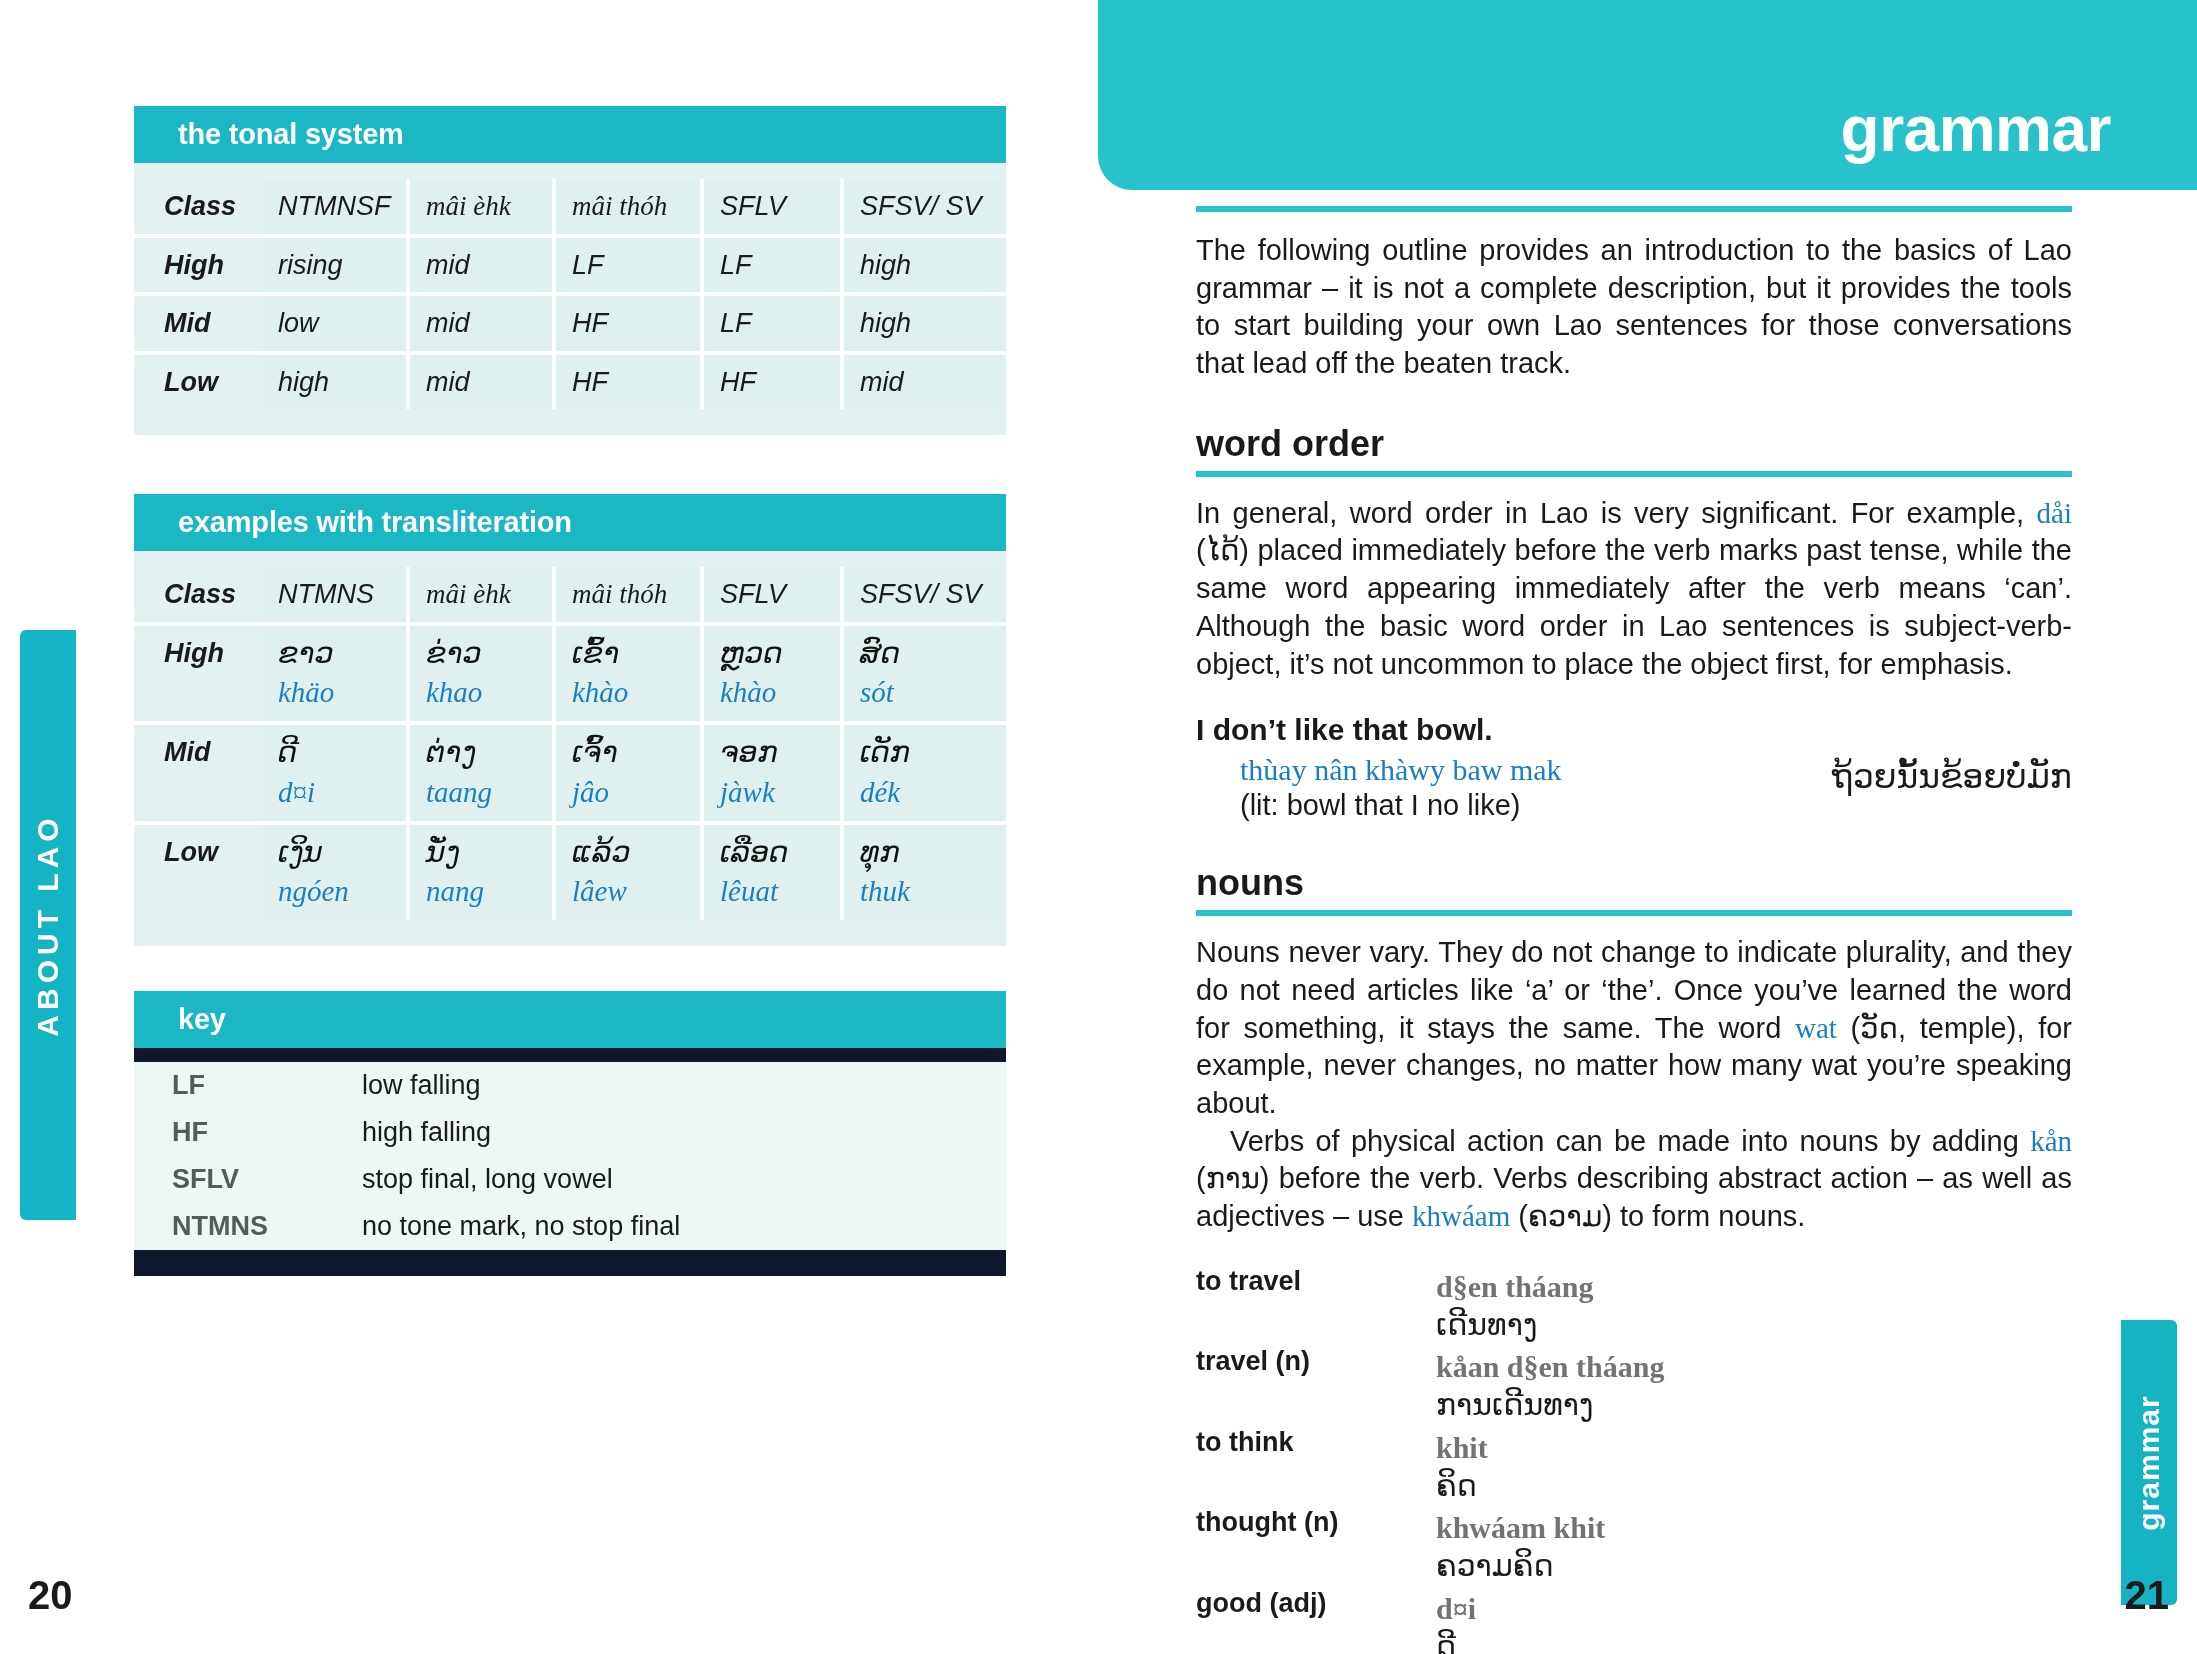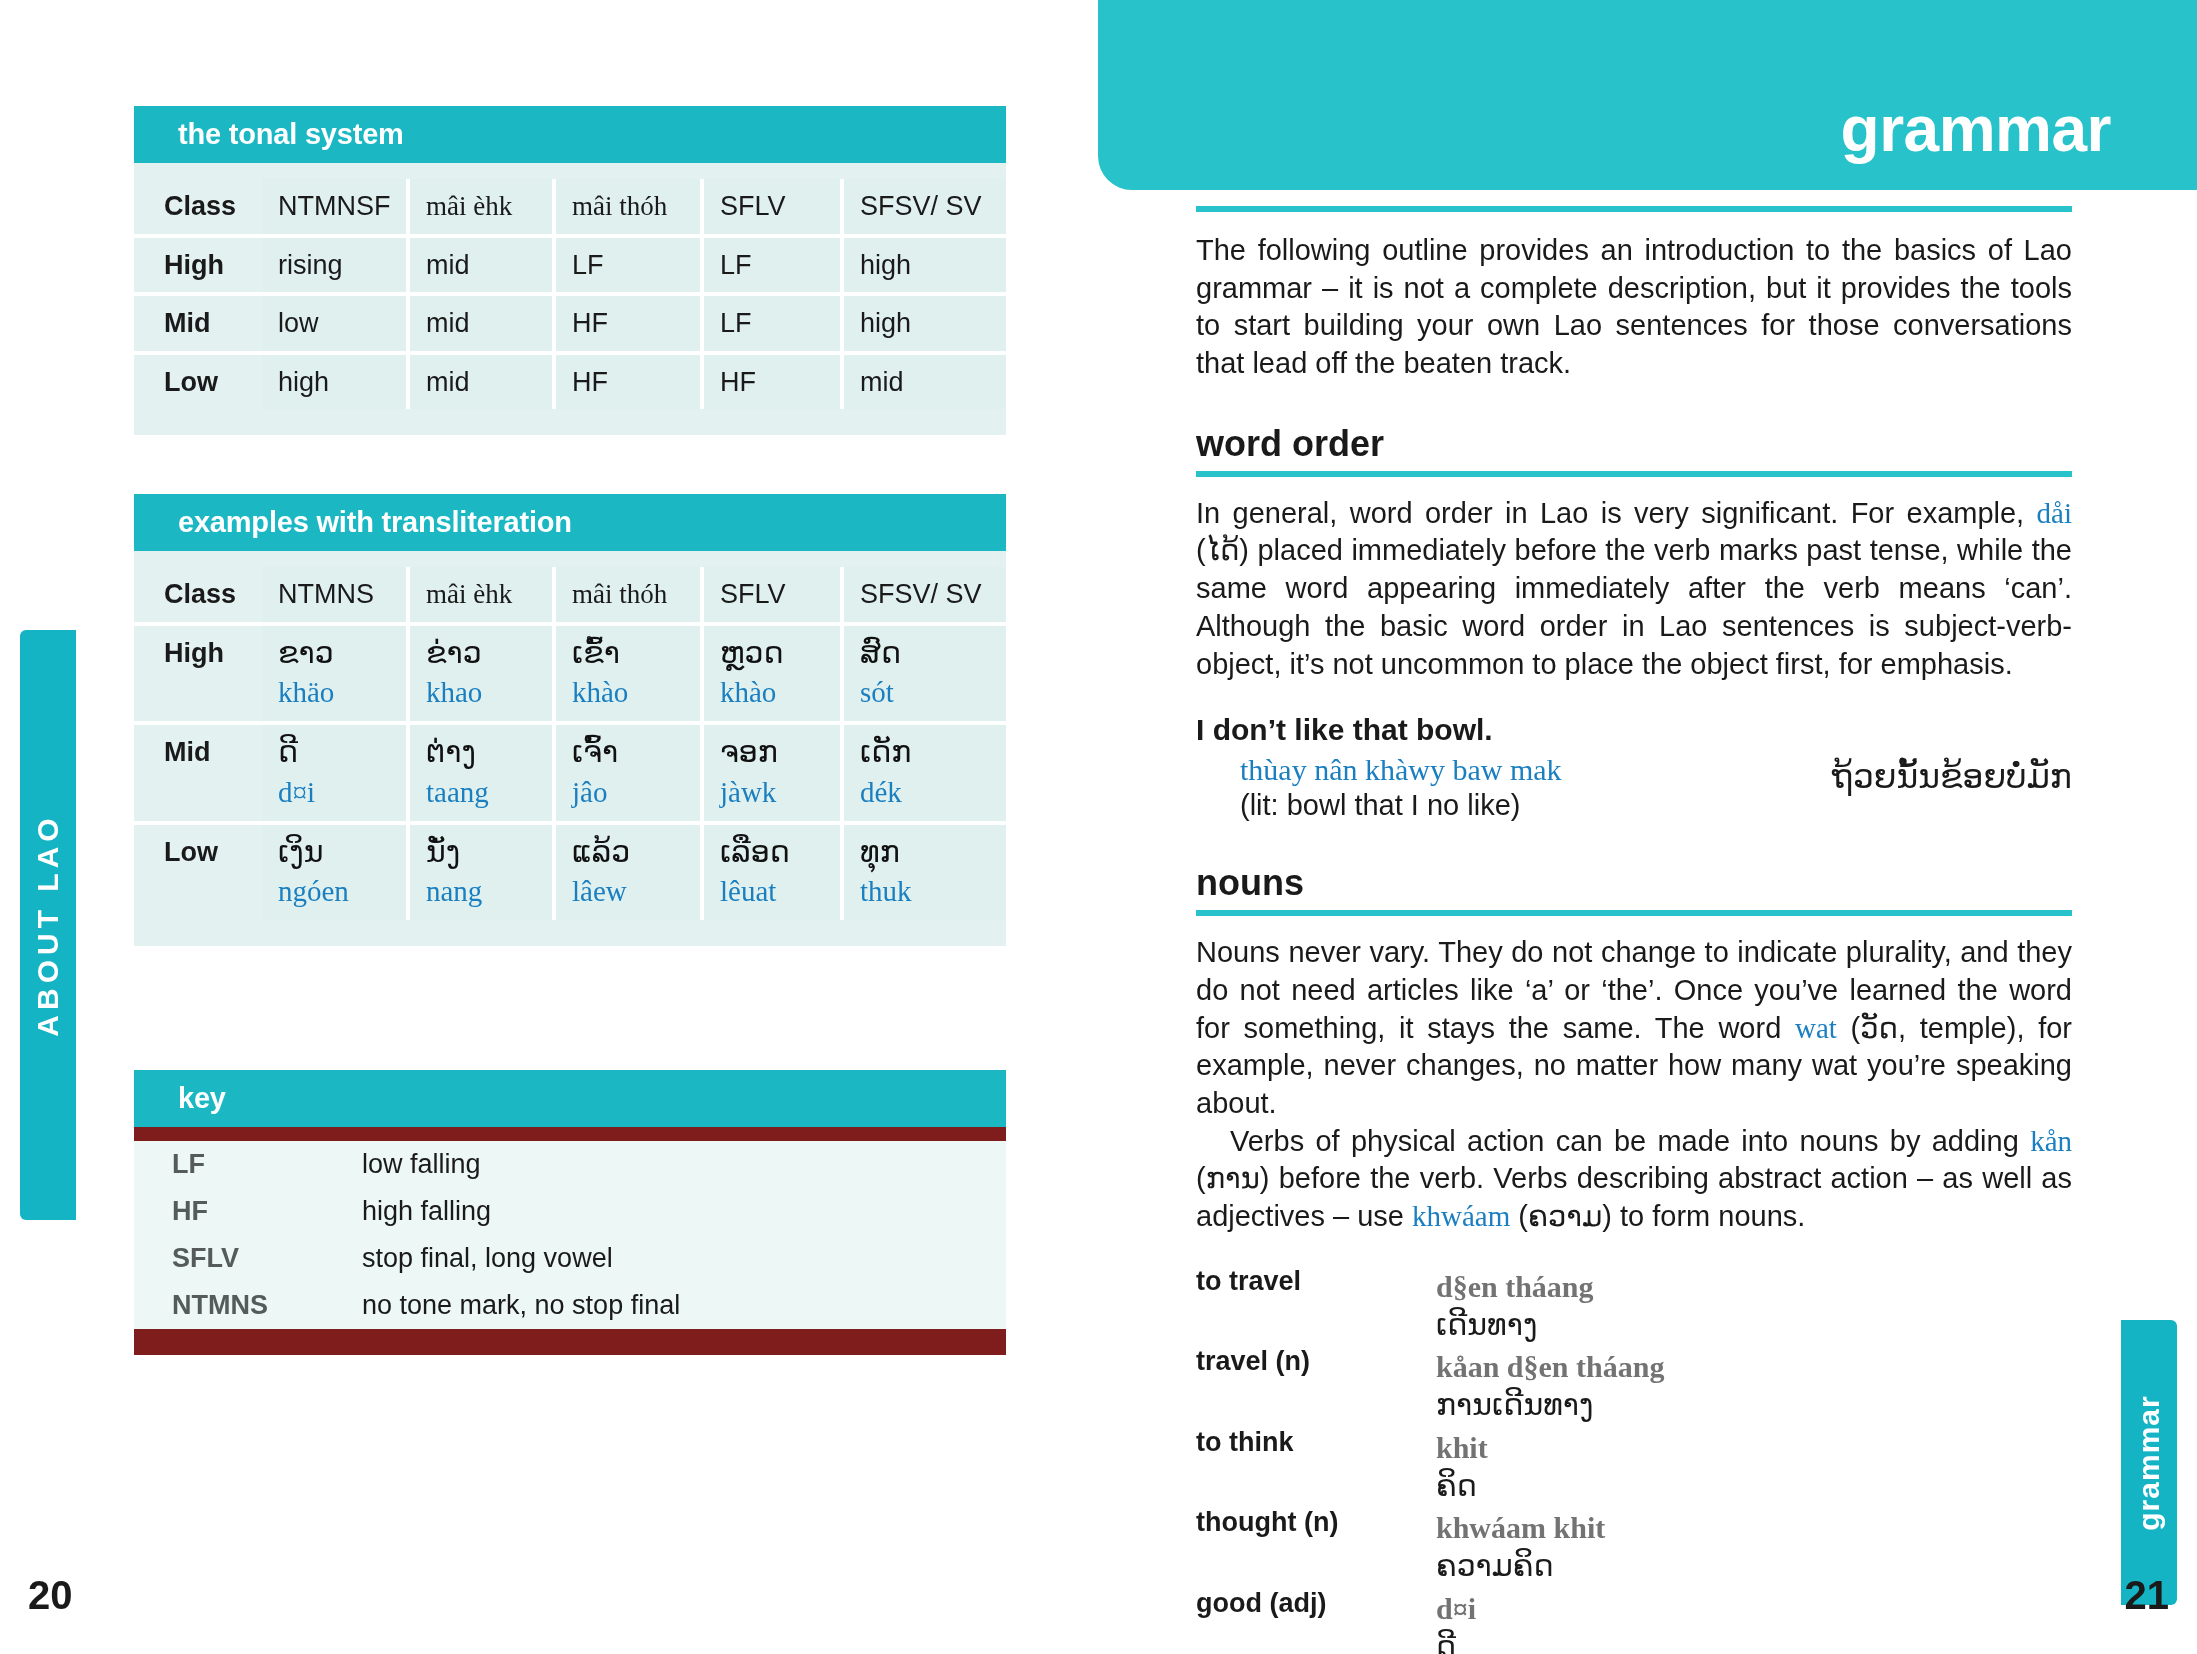--- a/index.html
+++ b/index.html
@@ -89,20 +89,21 @@
     font-weight: bold;
     font-size: 29px;
     padding: 12px 0 12px 44px;
     letter-spacing: -0.2px;
   }
   table.tonal {
     width: 100%;
     border-collapse: collapse;
     table-layout: fixed;
     background: #ec4899;
+    font-style: italic;
   }
   table.tonal td, table.tonal th {
     background: #dff0ee;
     border-right: 4px solid #ffffff;
     border-bottom: 4px solid #ffffff;
     padding: 10px 0 10px 16px;
     vertical-align: top;
     text-align: left;
     font-weight: normal;
     font-size: 27px;
@@ -406,21 +407,21 @@
         <td>
           <span class="lao">ທຸກ</span>
           <span class="rom">thuk</span>
         </td>
       </tr>
     </tbody>
       </table>
     <div class="panel-pad-bottom"></div>
   </div>
 
-  <div class="panel" id="panel-key" style="top:1070px; background:#7f1d1d;">
+  <div class="panel" id="panel-key" style="top:991px; background:#0f172a;">
     <div class="panel-head">key</div>
     <div style="height:14px;"></div>
     <table class="keytable">
       <tbody>
           <tr>
         <td class="abbr">LF</td>
         <td>low falling</td>
       </tr>
       <tr>
         <td class="abbr">HF</td>

